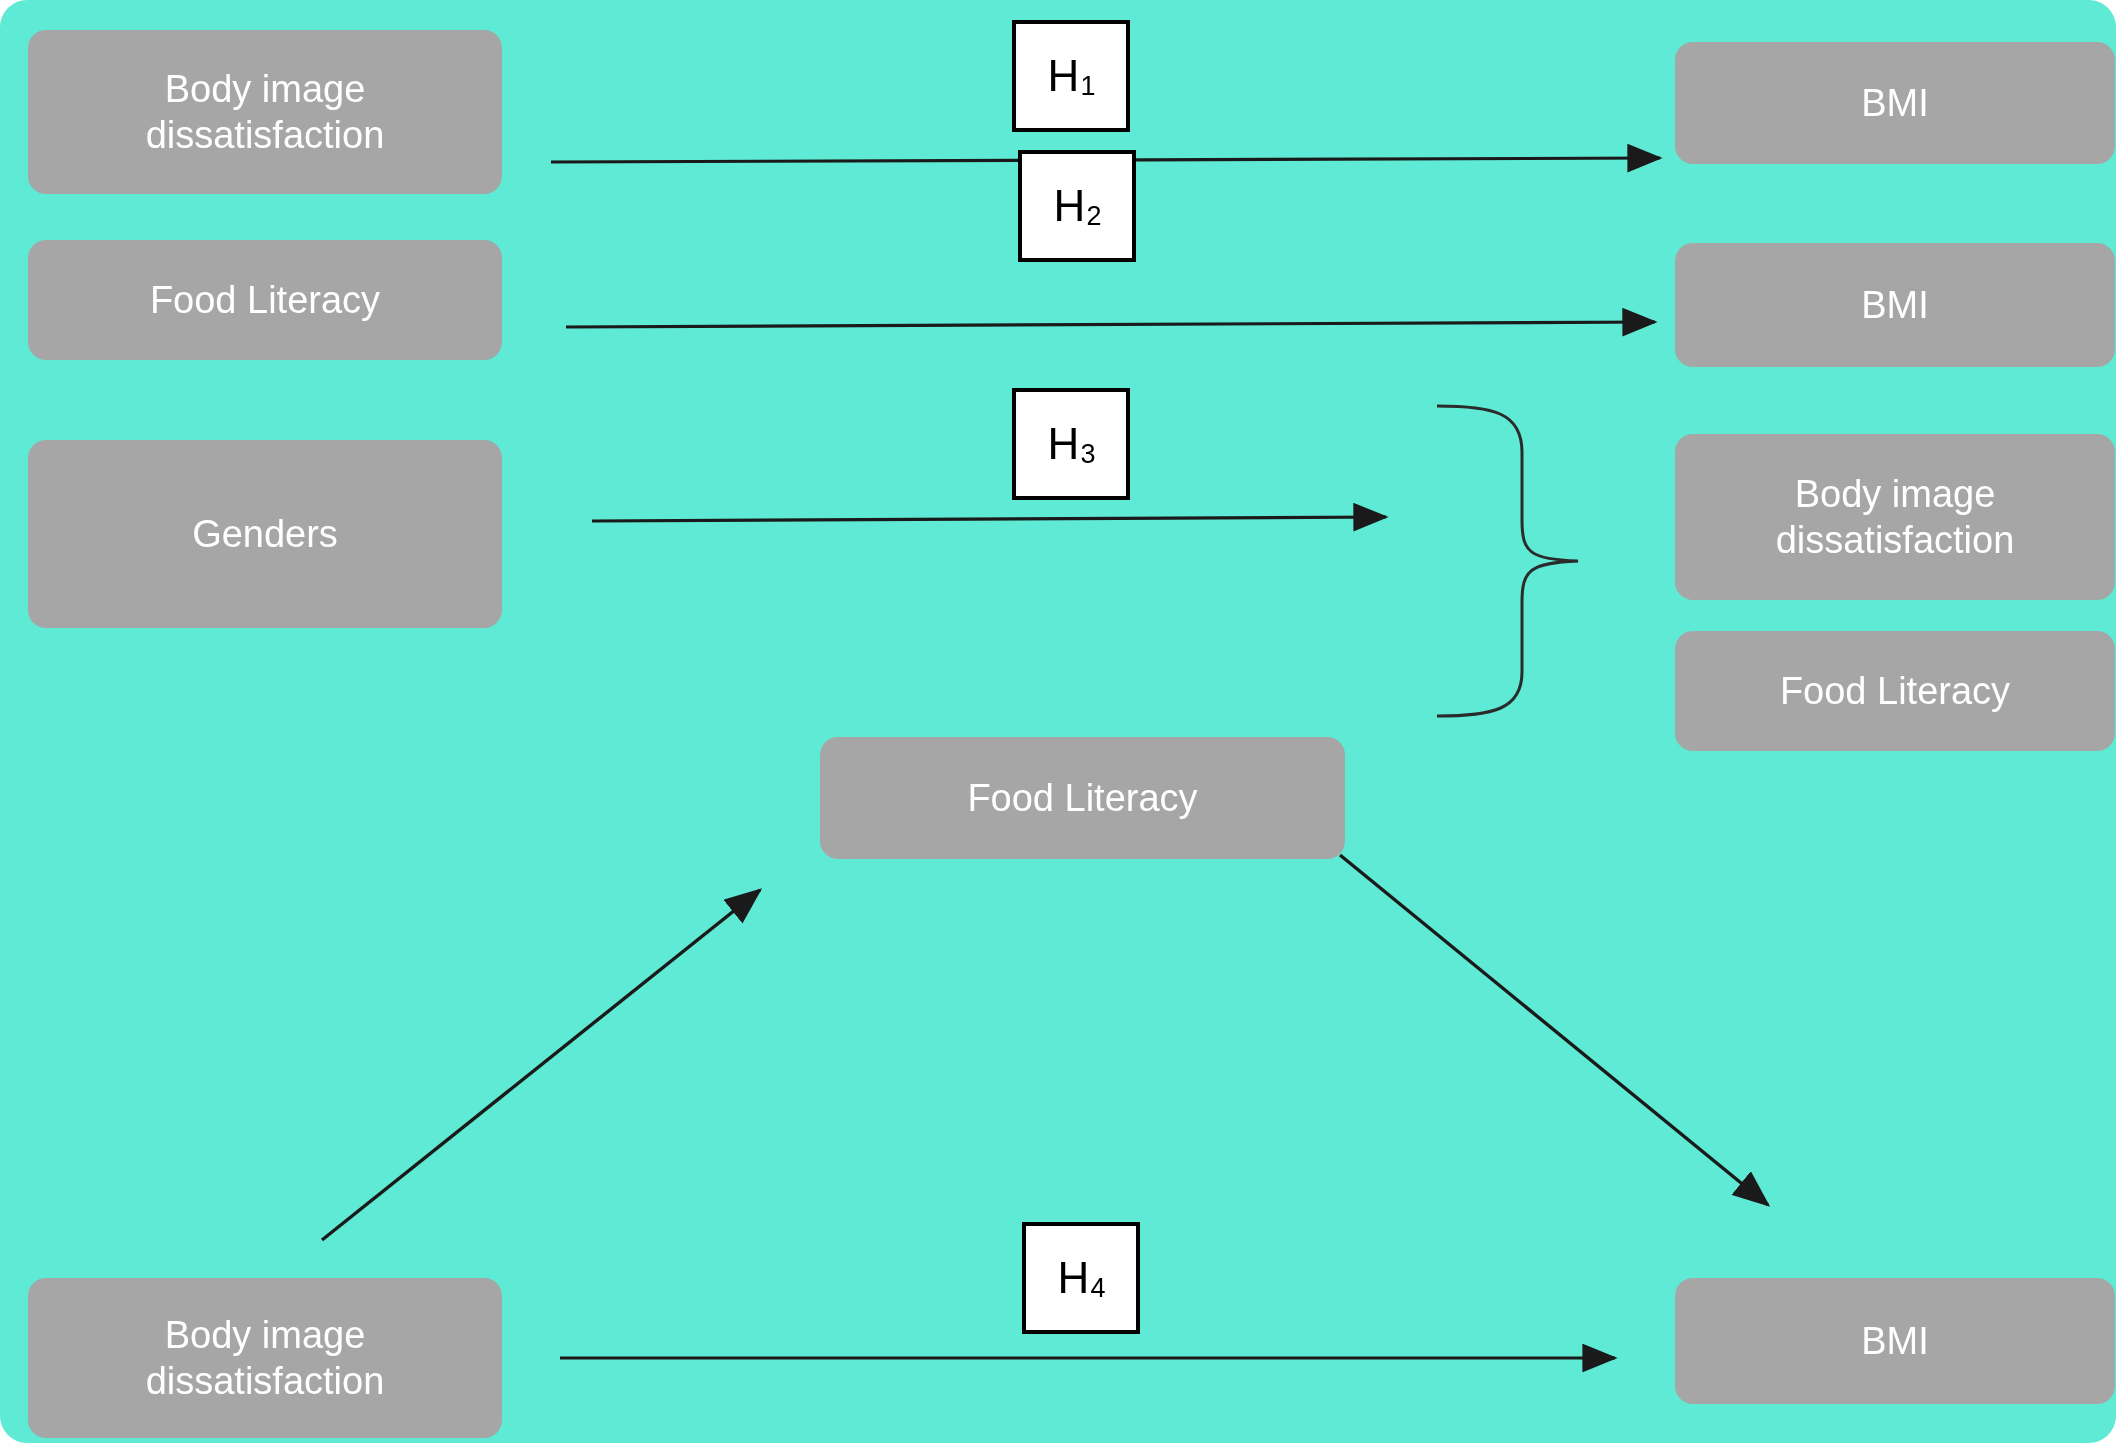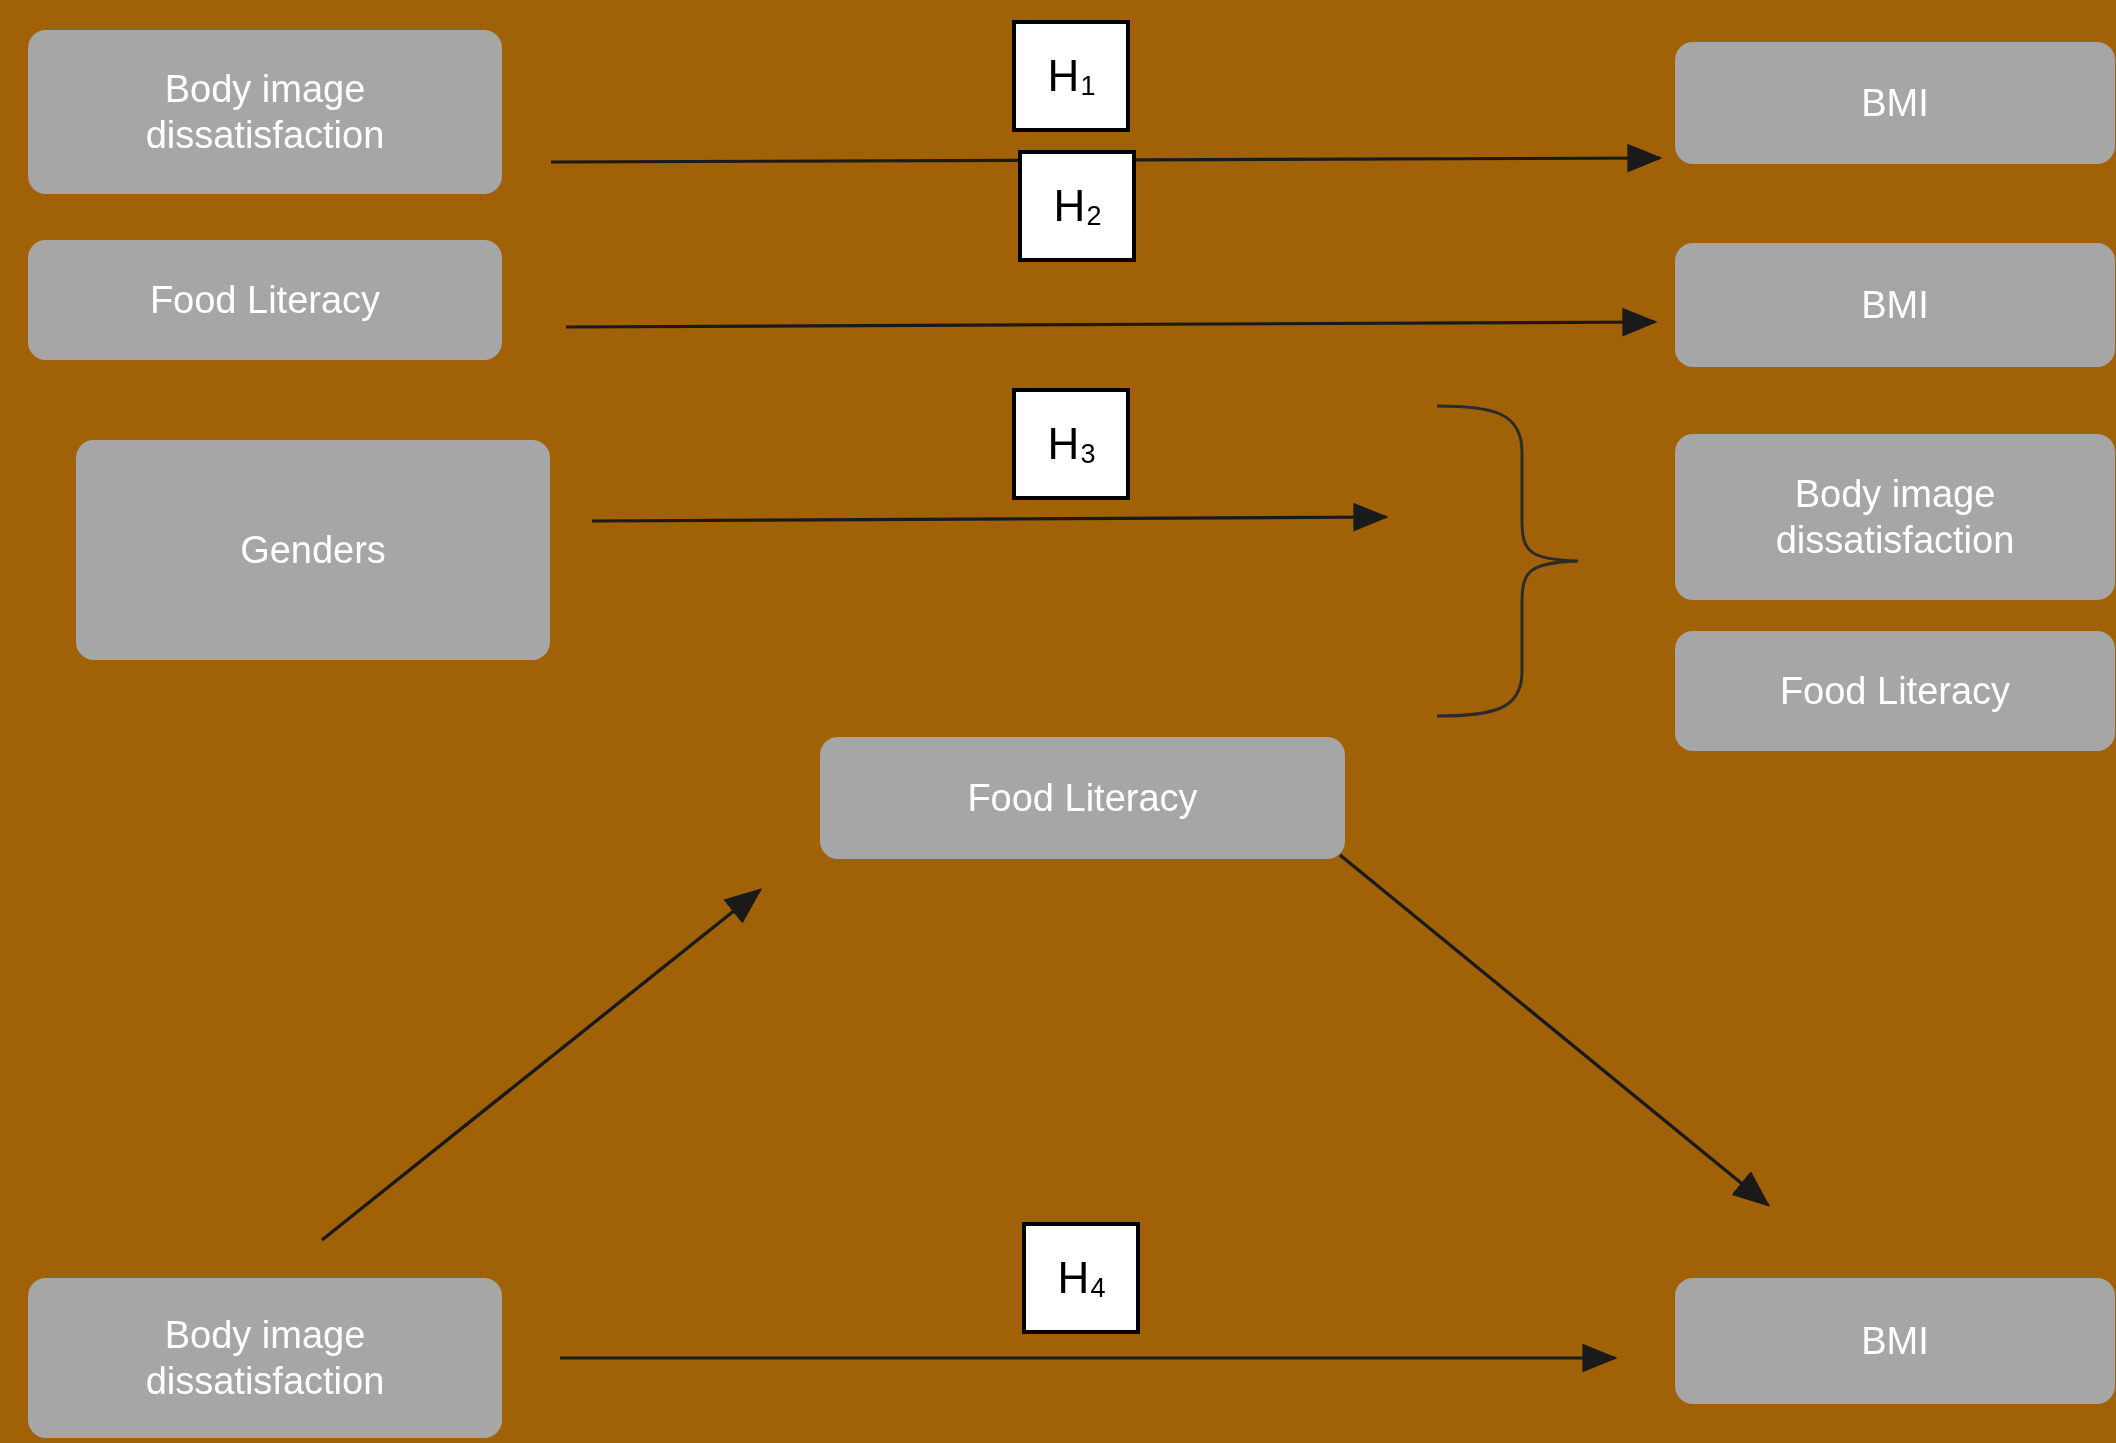--- a/index.html
+++ b/index.html
@@ -7,22 +7,23 @@
     padding: 0;
     background: #ffffff;
   }
   body {
     font-family: "Liberation Sans", sans-serif;
   }
   #diagram-root {
     position: relative;
     width: 2116px;
     height: 1443px;
-    background: #a16207;
+    background: #5eead4;
     overflow: hidden;
+    border-radius: 27px;
   }
   #diagram-svg {
     position: absolute;
     left: 0;
     top: 0;
     width: 2116px;
     height: 1443px;
   }
   .node-box {
     position: absolute;
@@ -95,21 +96,21 @@
     <line x1="1340" y1="855" x2="1768" y2="1205" stroke="#1a1a1a" stroke-width="3.4" marker-end="url(#arrowhead)"></line>
 
     <line x1="560" y1="1358" x2="1615" y2="1358" stroke="#1a1a1a" stroke-width="3.2" marker-end="url(#arrowhead)"></line>
   </svg>
 
   <div class="node-box" style="left:28px; top:30px; width:474px; height:164px;">Body image
 dissatisfaction</div>
 
   <div class="node-box" style="left:28px; top:240px; width:474px; height:120px;">Food Literacy</div>
 
-  <div class="node-box" style="left:28px; top:440px; width:474px; height:220px;margin-left:48px;">Genders</div>
+  <div class="node-box" style="left:28px; top:440px; width:474px; height:188px;">Genders</div>
 
   <div class="node-box" style="left:1675px; top:42px; width:440px; height:122px;">BMI</div>
 
   <div class="node-box" style="left:1675px; top:243px; width:440px; height:124px;">BMI</div>
 
   <div class="node-box" style="left:1675px; top:434px; width:440px; height:166px;">Body image
 dissatisfaction</div>
 
   <div class="node-box" style="left:1675px; top:631px; width:440px; height:120px;">Food Literacy</div>
 

